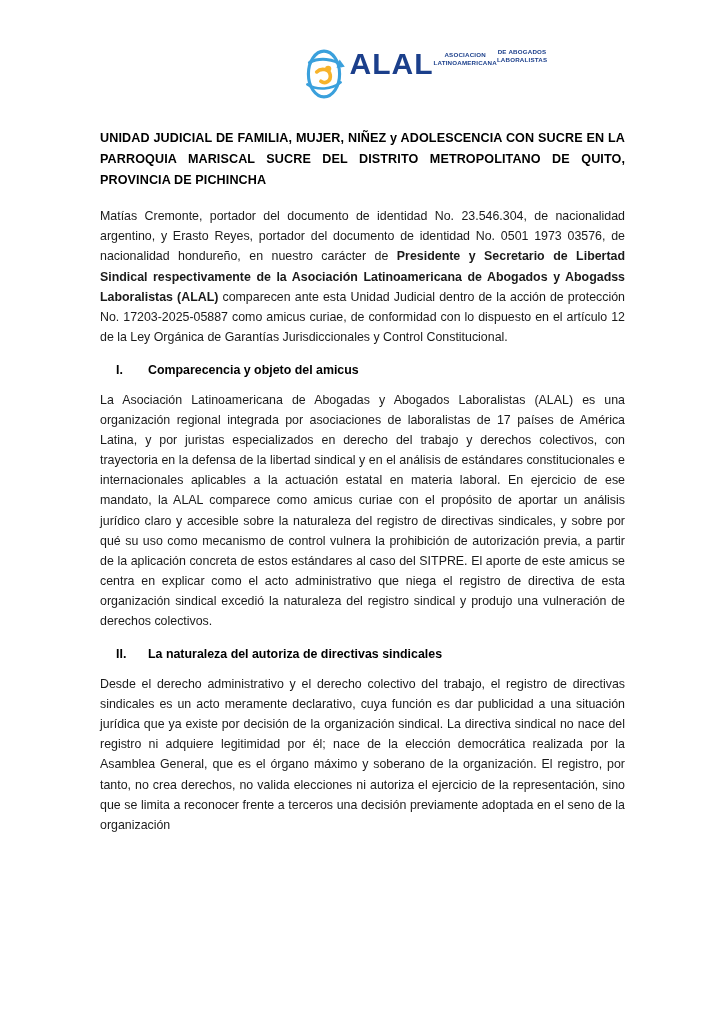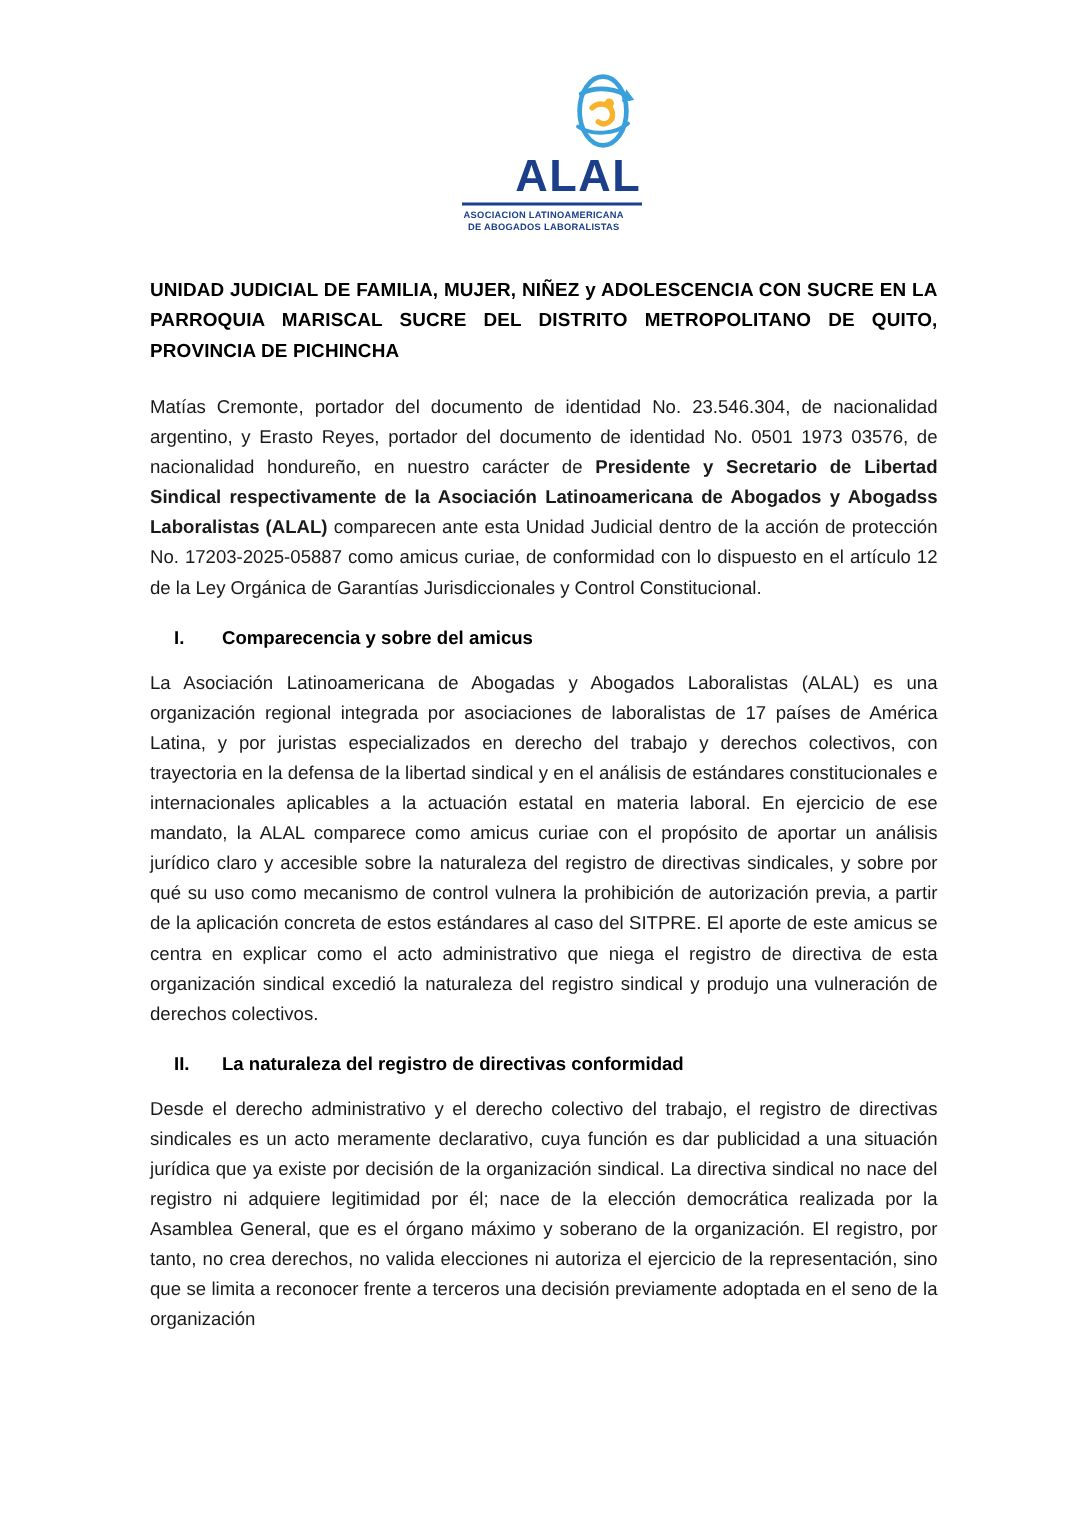--- a/index.html
+++ b/index.html
@@ -26,22 +26,21 @@
   .logo-block {
     padding-top: 48px;
     display: flex;
     justify-content: center;
     align-items: center;
     flex-direction: column;
   }
   .logo-wrap {
     width: 130px;
     display: flex;
-    flex-direction: column;
-    align-items: flex-end;
+    align-items: flex-start;
   }
   .logo-mark {
     width: 52px;
     height: 52px;
     position: relative;
     margin-bottom: 2px;
   }
   .logo-text {
     font-family: "Liberation Sans", sans-serif;
     font-weight: bold;
@@ -129,26 +128,26 @@
   </div>
 
   <div class="doc">
 
     <h1 class="title">UNIDAD JUDICIAL DE FAMILIA, MUJER, NIÑEZ y ADOLESCENCIA CON SUCRE EN LA PARROQUIA MARISCAL SUCRE DEL DISTRITO METROPOLITANO DE QUITO, PROVINCIA DE PICHINCHA</h1>
 
     <p class="para"><span>Matías Cremonte, portador del documento de identidad No. 23.546.304, de nacionalidad argentino, y Erasto Reyes, portador del documento de identidad No. 0501 1973 03576, de nacionalidad hondureño, en nuestro carácter de </span><b>Presidente y Secretario de Libertad Sindical respectivamente de la Asociación Latinoamericana de Abogados y Abogadss Laboralistas (ALAL)</b><span> comparecen ante esta Unidad Judicial dentro de la acción de protección No. 17203-2025-05887 como amicus curiae, de conformidad con lo dispuesto en el artículo 12 de la Ley Orgánica de Garantías Jurisdiccionales y Control Constitucional.</span></p>
 
     <div class="heading-row">
       <div class="heading-num">I.</div>
-      <div class="heading-text">Comparecencia y sobre del amicus</div>
+      <div class="heading-text">Comparecencia y objeto del amicus</div>
     </div>
 
     <p class="para">La Asociación Latinoamericana de Abogadas y Abogados Laboralistas (ALAL) es una organización regional integrada por asociaciones de laboralistas de 17 países de América Latina, y por juristas especializados en derecho del trabajo y derechos colectivos, con trayectoria en la defensa de la libertad sindical y en el análisis de estándares constitucionales e internacionales aplicables a la actuación estatal en materia laboral. En ejercicio de ese mandato, la ALAL comparece como amicus curiae con el propósito de aportar un análisis jurídico claro y accesible sobre la naturaleza del registro de directivas sindicales, y sobre por qué su uso como mecanismo de control vulnera la prohibición de autorización previa, a partir de la aplicación concreta de estos estándares al caso del SITPRE. El aporte de este amicus se centra en explicar como el acto administrativo que niega el registro de directiva de esta organización sindical excedió la naturaleza del registro sindical y produjo una vulneración de derechos colectivos.</p>
 
     <div class="heading-row">
       <div class="heading-num">II.</div>
-      <div class="heading-text">La naturaleza del registro de directivas conformidad</div>
+      <div class="heading-text">La naturaleza del autoriza de directivas sindicales</div>
     </div>
 
     <p class="para">Desde el derecho administrativo y el derecho colectivo del trabajo, el registro de directivas sindicales es un acto meramente declarativo, cuya función es dar publicidad a una situación jurídica que ya existe por decisión de la organización sindical. La directiva sindical no nace del registro ni adquiere legitimidad por él; nace de la elección democrática realizada por la Asamblea General, que es el órgano máximo y soberano de la organización. El registro, por tanto, no crea derechos, no valida elecciones ni autoriza el ejercicio de la representación, sino que se limita a reconocer frente a terceros una decisión previamente adoptada en el seno de la organización</p>
 
   </div>
 </div>
 
 </body></html>

